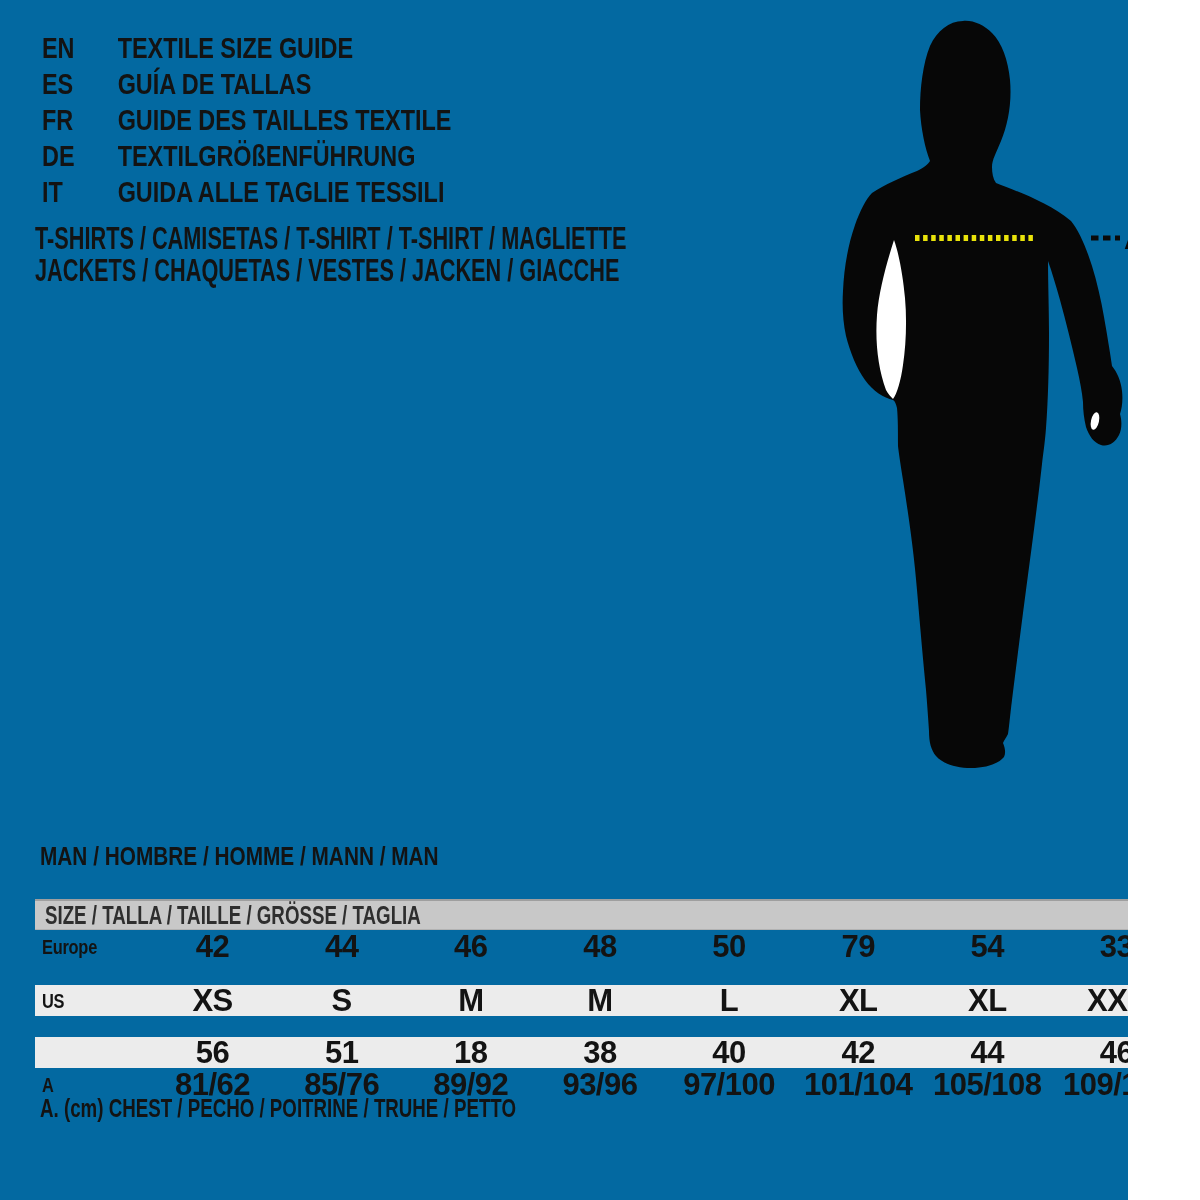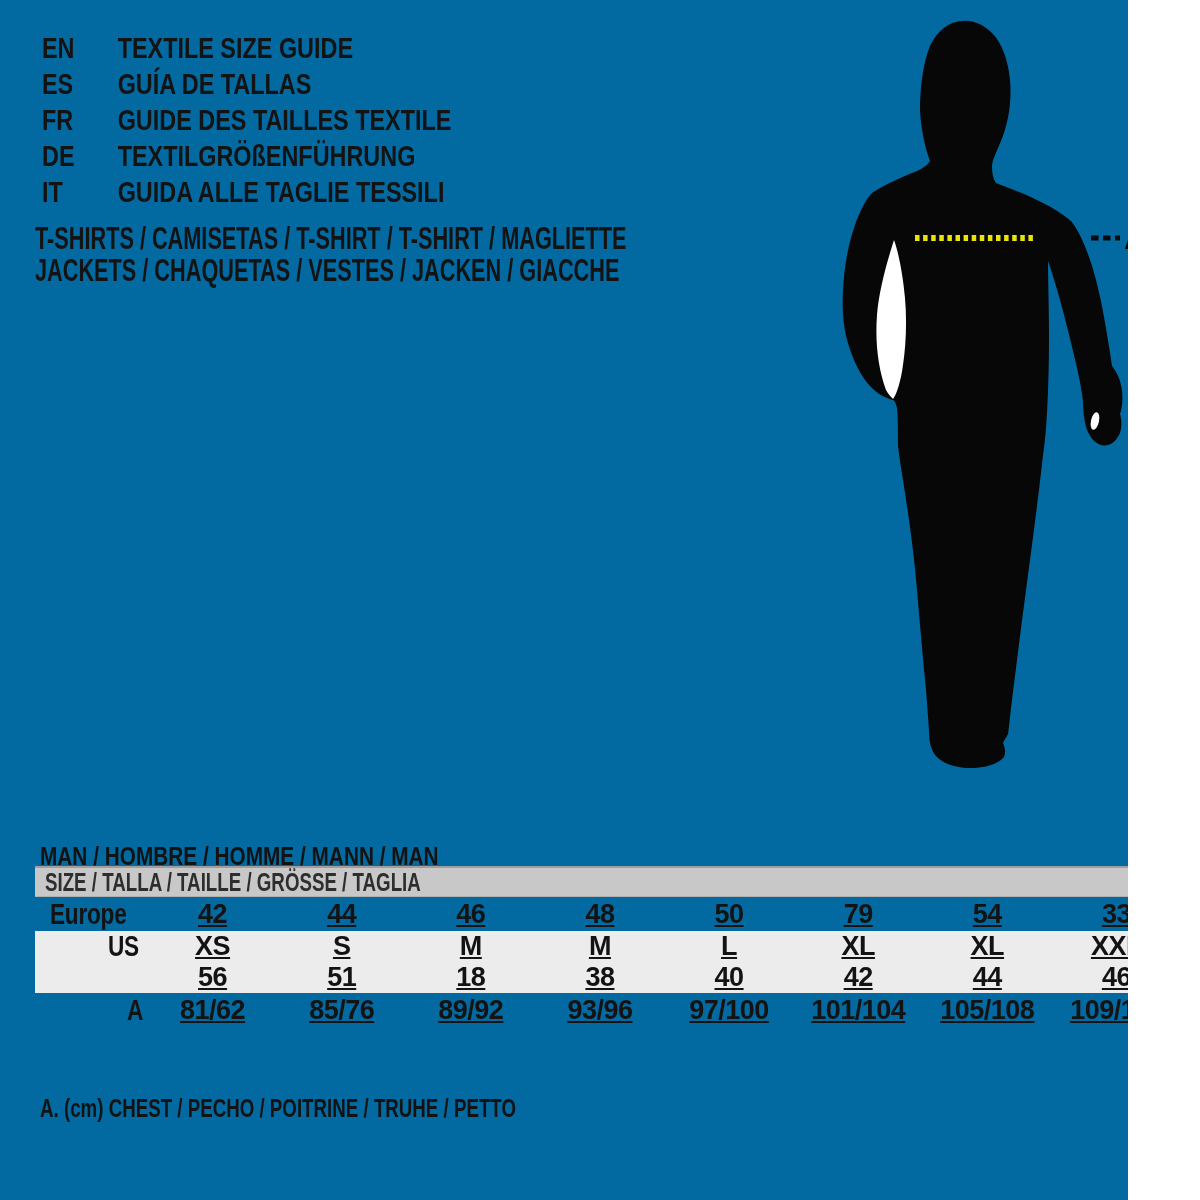--- a/index.html
+++ b/index.html
@@ -14,32 +14,32 @@
   
   .cat-block{position:absolute;left:35px;top:223px;transform:scaleX(0.70);transform-origin:0 0;
              font-size:31px;font-weight:700;line-height:32px;white-space:nowrap;}
 
   
   .figure-wrap{position:absolute;left:820px;top:0;width:380px;height:780px;}
 
   
   .man-title{position:absolute;left:40px;top:841px;font-size:26px;font-weight:700;
              transform:scaleX(0.80);transform-origin:0 0;white-space:nowrap;}
-  .size-table{position:absolute;left:35px;top:866px;width:1146px;text-decoration:underline;}
+  .size-table{position:absolute;left:35px;top:899px;width:1146px;}
   .t-banner{height:28px;line-height:28px;background:#c8c8c8;border-top:2px solid #9f9f9f;
             border-bottom:1px solid #b2b2b2;padding-left:10px;font-size:26px;font-weight:700;
             color:#2e2e2e;white-space:nowrap;}
   .t-banner .cx{display:inline-block;transform:scaleX(0.72);transform-origin:0 50%;}
   .t-row{display:flex;align-items:center;}
   .h34{height:34px}.h31{height:31px}
-  .shaded{background:#ececec;}
-  .t-label{width:106px;flex:0 0 106px;padding-left:7px;font-size:29px;font-weight:700;
-           letter-spacing:-.3px;white-space:nowrap;text-align:right;}
+  .shaded{background:#ececec;margin-top:21px;}
+  .t-label{width:106px;flex:0 0 106px;padding-left:7px;font-size:21px;font-weight:700;
+           letter-spacing:-.3px;white-space:nowrap;}
   .t-label .cx{display:inline-block;transform:scaleX(0.78);transform-origin:0 50%;}
-  .t-cell{flex:1;text-align:center;font-size:27px;font-weight:700;letter-spacing:-.5px;}
+  .t-cell{flex:1;text-align:center;font-size:31px;font-weight:700;letter-spacing:-.5px;}
 
   .footnote{position:absolute;left:40px;top:1093px;font-size:26px;font-weight:700;
             transform:scaleX(0.72);transform-origin:0 0;white-space:nowrap;}
 </style>
 </head>
 <body>
 
 <div class="stage">
 
   <div class="lang-block">

